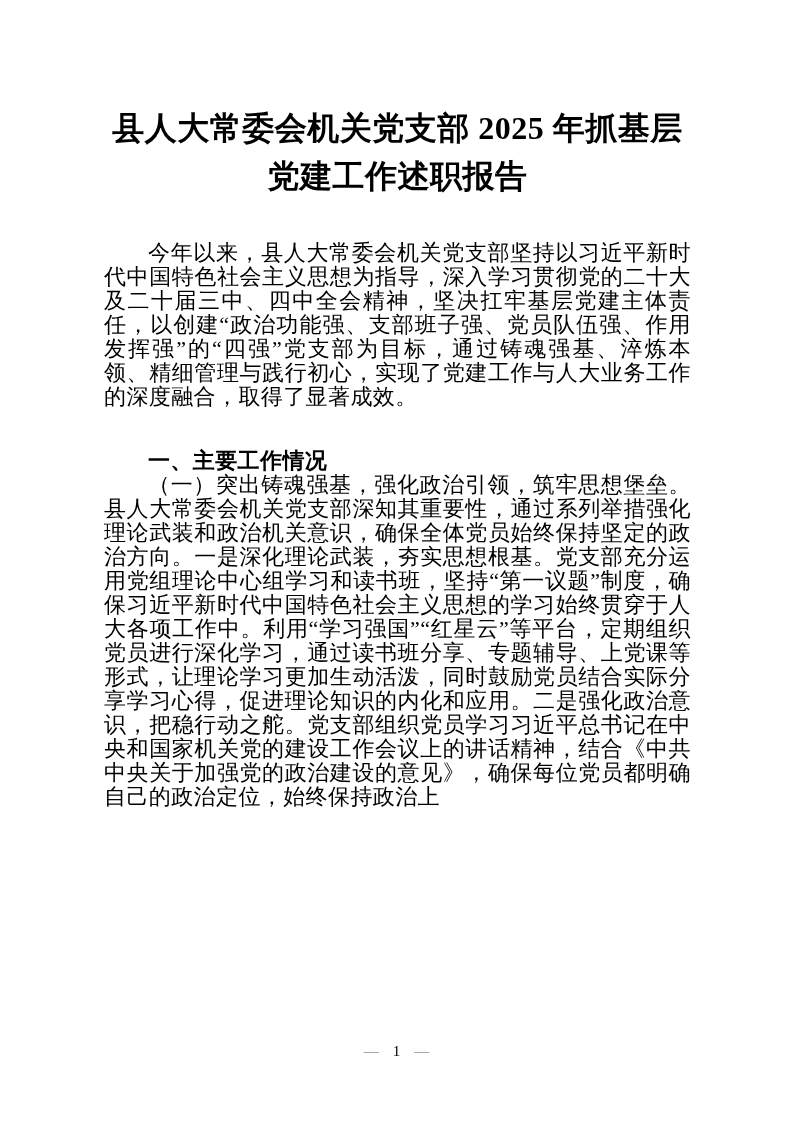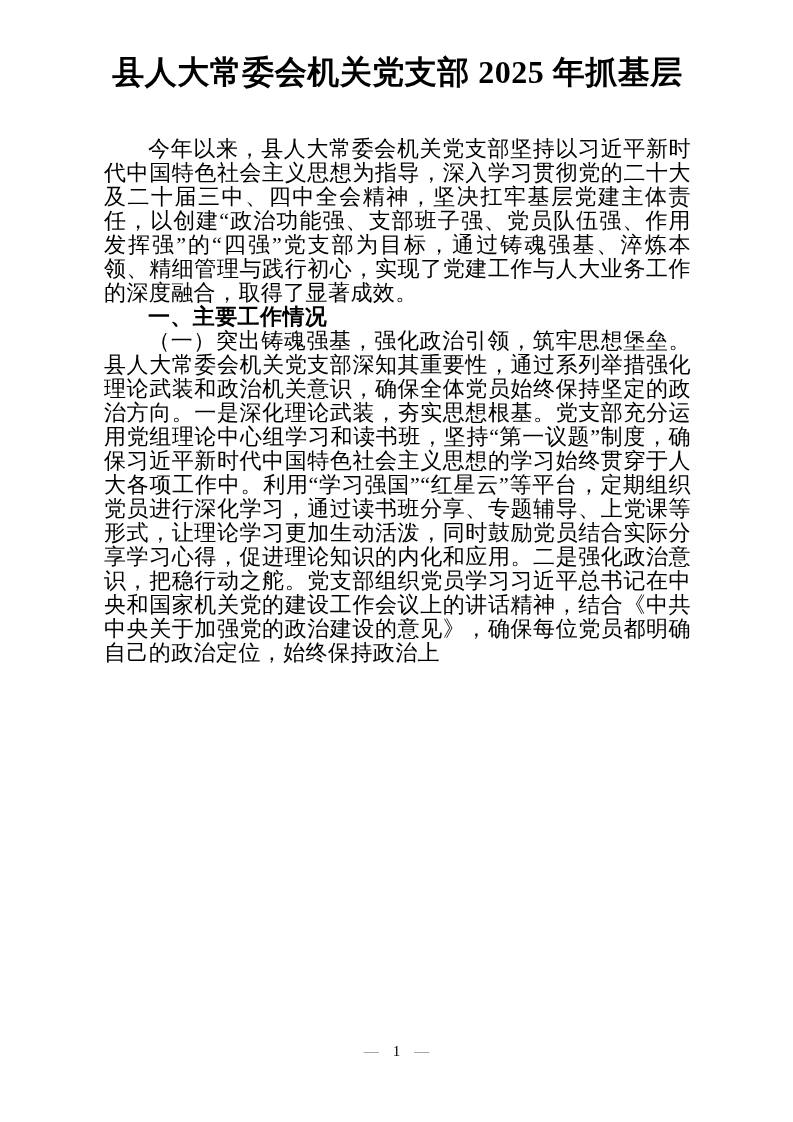--- a/index.html
+++ b/index.html
@@ -7,21 +7,21 @@
     padding: 0;
     background: #ffffff;
   }
   .page {
     width: 793px;
     height: 1122px;
     background: #ffffff;
     position: relative;
     overflow: hidden;
     box-sizing: border-box;
-    padding: 48px 102px 0 104px;
+    padding: 104px 102px 0 104px;
     color: #000000;
     font-family: "Liberation Serif", "DejaVu Serif", serif;
   }
   .title {
     margin: 0;
     font-size: 32px;
     font-weight: bold;
     line-height: 48px;
     text-align: center;
     letter-spacing: 0.5px;
@@ -33,20 +33,21 @@
     margin: 0;
     font-size: 22px;
     line-height: 24px;
     text-align: justify;
     text-indent: 2em;
     letter-spacing: 0.4px;
   }
   .section-heading {
     font-family: "Liberation Sans", "DejaVu Sans", sans-serif;
     font-weight: bold;
+    margin-top: 40px;
   }
   .lead-bold { font-weight: normal; }
   .marker-bold { font-weight: normal; }
   .footer {
     position: absolute;
     left: 0;
     right: 0;
     bottom: 62px;
     text-align: center;
     font-size: 15px;
@@ -55,20 +56,21 @@
   .footer .dash { color: #8c8c8c; }
   .footer .page-num { margin: 0 14px; color: #000000; }
 </style>
 </head>
 <body>
 
 <div class="page">
 
   <h1 class="title">
       <span class="title-line">县人大常委会机关党支部 2025 年抓基层</span>
+      <span class="title-line">党建工作述职报告</span>
     </h1>
 
   <div class="content">
     <p class="para">今年以来，县人大常委会机关党支部坚持以习近平新时代中国特色社会主义思想为指导，深入学习贯彻党的二十大及二十届三中、四中全会精神，坚决扛牢基层党建主体责任，以创建“政治功能强、支部班子强、党员队伍强、作用发挥强”的“四强”党支部为目标，通过铸魂强基、淬炼本领、精细管理与践行初心，实现了党建工作与人大业务工作的深度融合，取得了显著成效。</p>
     <p class="para section-heading">一、主要工作情况</p>
     <p class="para"><span class="lead-bold">（一）突出铸魂强基，强化政治引领，筑牢思想堡垒。</span><span>县人大常委会机关党支部深知其重要性，通过系列举措强化理论武装和政治机关意识，确保全体党员始终保持坚定的政治方向。</span><span class="marker-bold">一是</span><span>深化理论武装，夯实思想根基。党支部充分运用党组理论中心组学习和读书班，坚持“第一议题”制度，确保习近平新时代中国特色社会主义思想的学习始终贯穿于人大各项工作中。利用“学习强国”“红星云”等平台，定期组织党员进行深化学习，通过读书班分享、专题辅导、上党课等形式，让理论学习更加生动活泼，同时鼓励党员结合实际分享学习心得，促进理论知识的内化和应用。</span><span class="marker-bold">二是</span><span>强化政治意识，把稳行动之舵。党支部组织党员学习习近平总书记在中央和国家机关党的建设工作会议上的讲话精神，结合《中共中央关于加强党的政治建设的意见》，确保每位党员都明确自己的政治定位，始终保持政治上</span></p>
   </div>
 
   <div class="footer"><span class="dash">—</span><span class="page-num">1</span><span class="dash">—</span></div>
 

